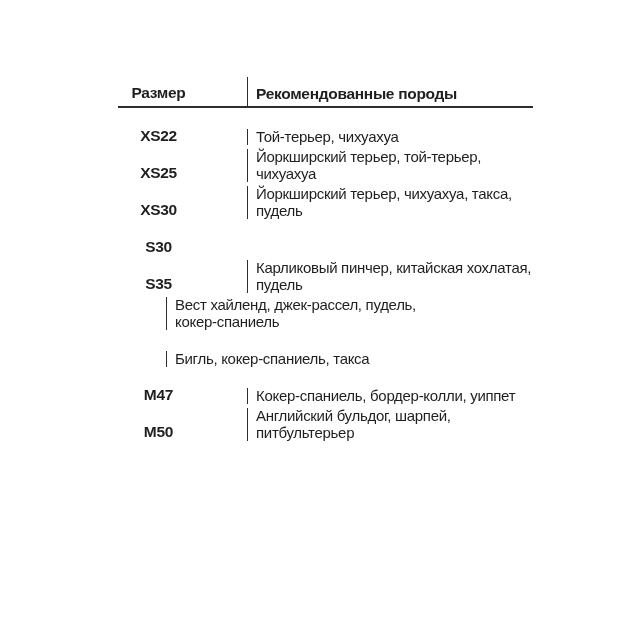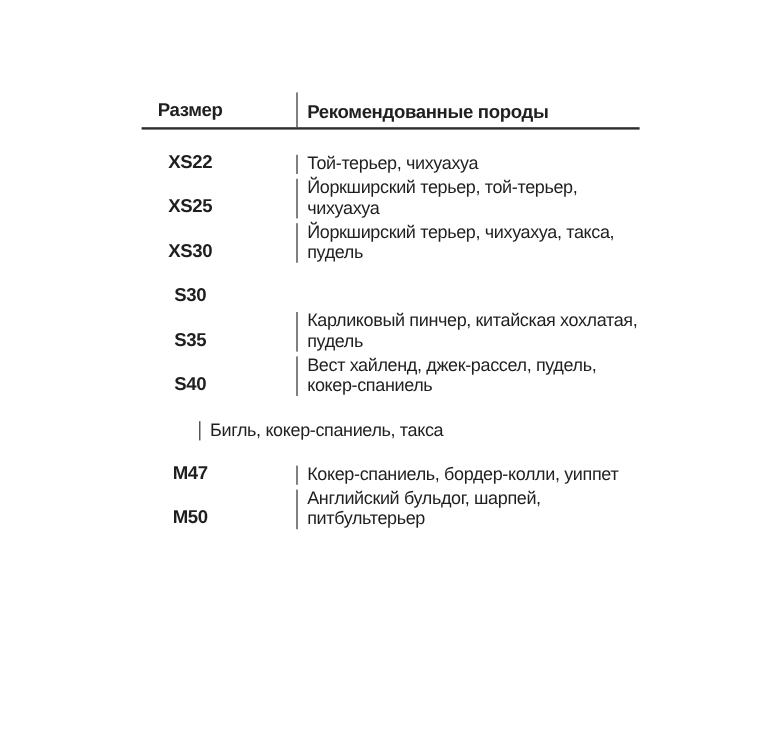--- a/index.html
+++ b/index.html
@@ -83,21 +83,20 @@
     <div class="cell size-cell">S30</div>
   </div>
 
   <div class="row body-row">
     <div class="cell size-cell">S35</div>
     <div class="cell breeds-cell">Карликовый пинчер, китайская хохлатая,
 пудель</div>
   </div>
 
   <div class="row body-row">
-    <div class="cell size-cell">S40</div>
     <div class="cell breeds-cell">Вест хайленд, джек-рассел, пудель,
 кокер-спаниель</div>
   </div>
 
 
   <div class="row body-row">
     <div class="cell breeds-cell">Бигль, кокер-спаниель, такса</div>
   </div>
 
   <div class="row body-row">

